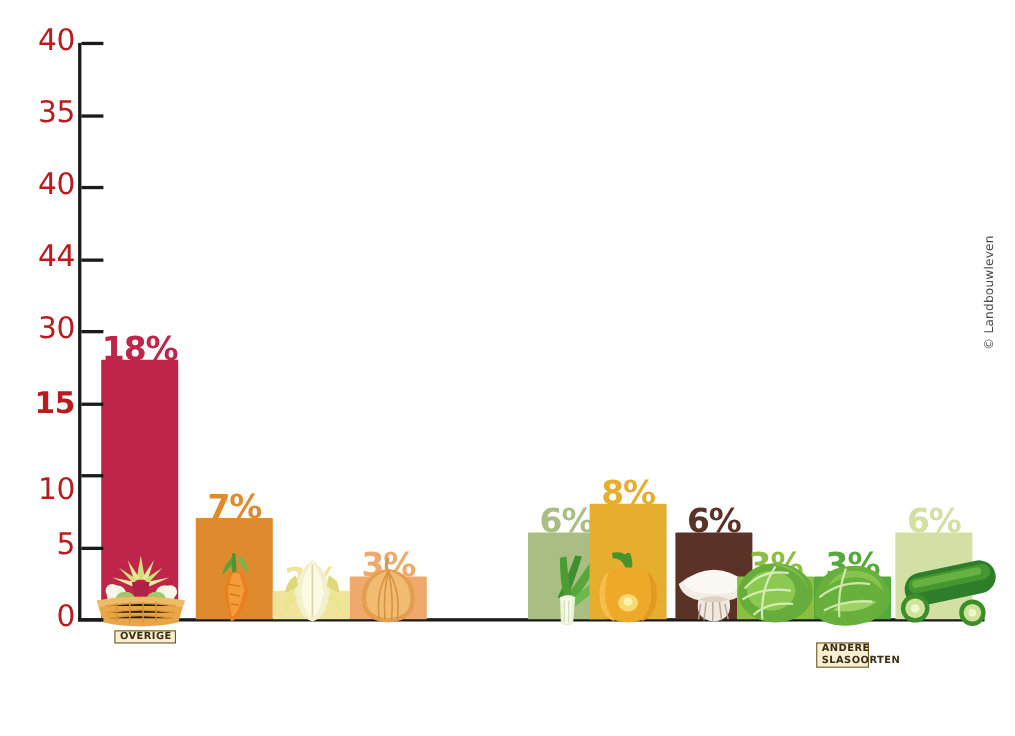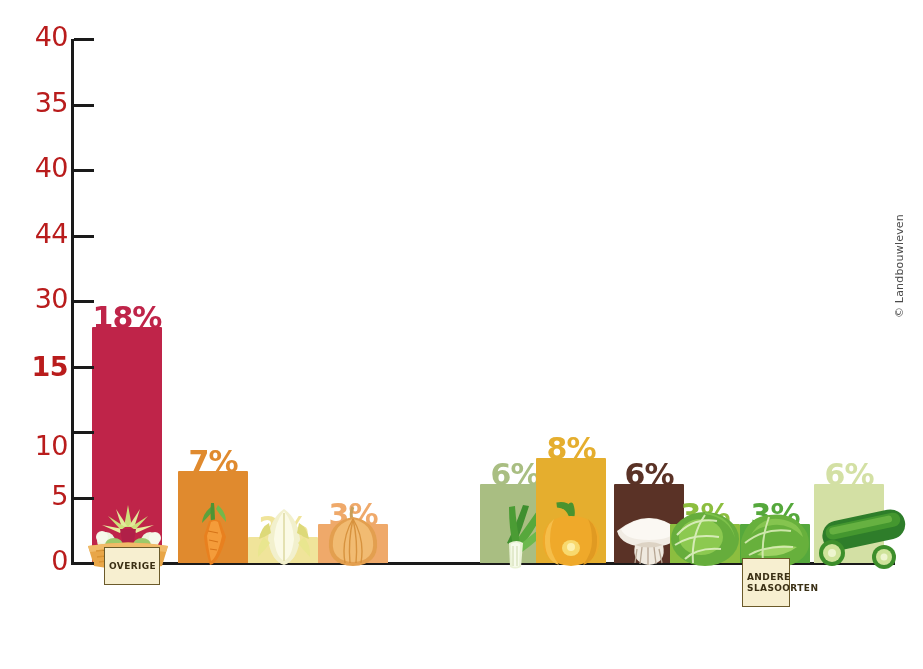--- a/index.html
+++ b/index.html
@@ -74,21 +74,21 @@
   .veg-tag {
     position:absolute;
     background:#f7efd0;
     border:1.5px solid #6b5a2a;
     color:#3a2f14;
     font-size:9px;
     font-weight:bold;
     font-family:"DejaVu Sans", sans-serif;
     letter-spacing:0.4px;
     text-align:right;
-    padding:13px 4px;
+    padding:0 4px;
     line-height:1.15;
     white-space:nowrap;
   }
 
   
   #credit {
     position:absolute;
     left:893px; top:214px;
     transform-origin: left top;
     transform: rotate(-90deg) translate(-100%, 0);

